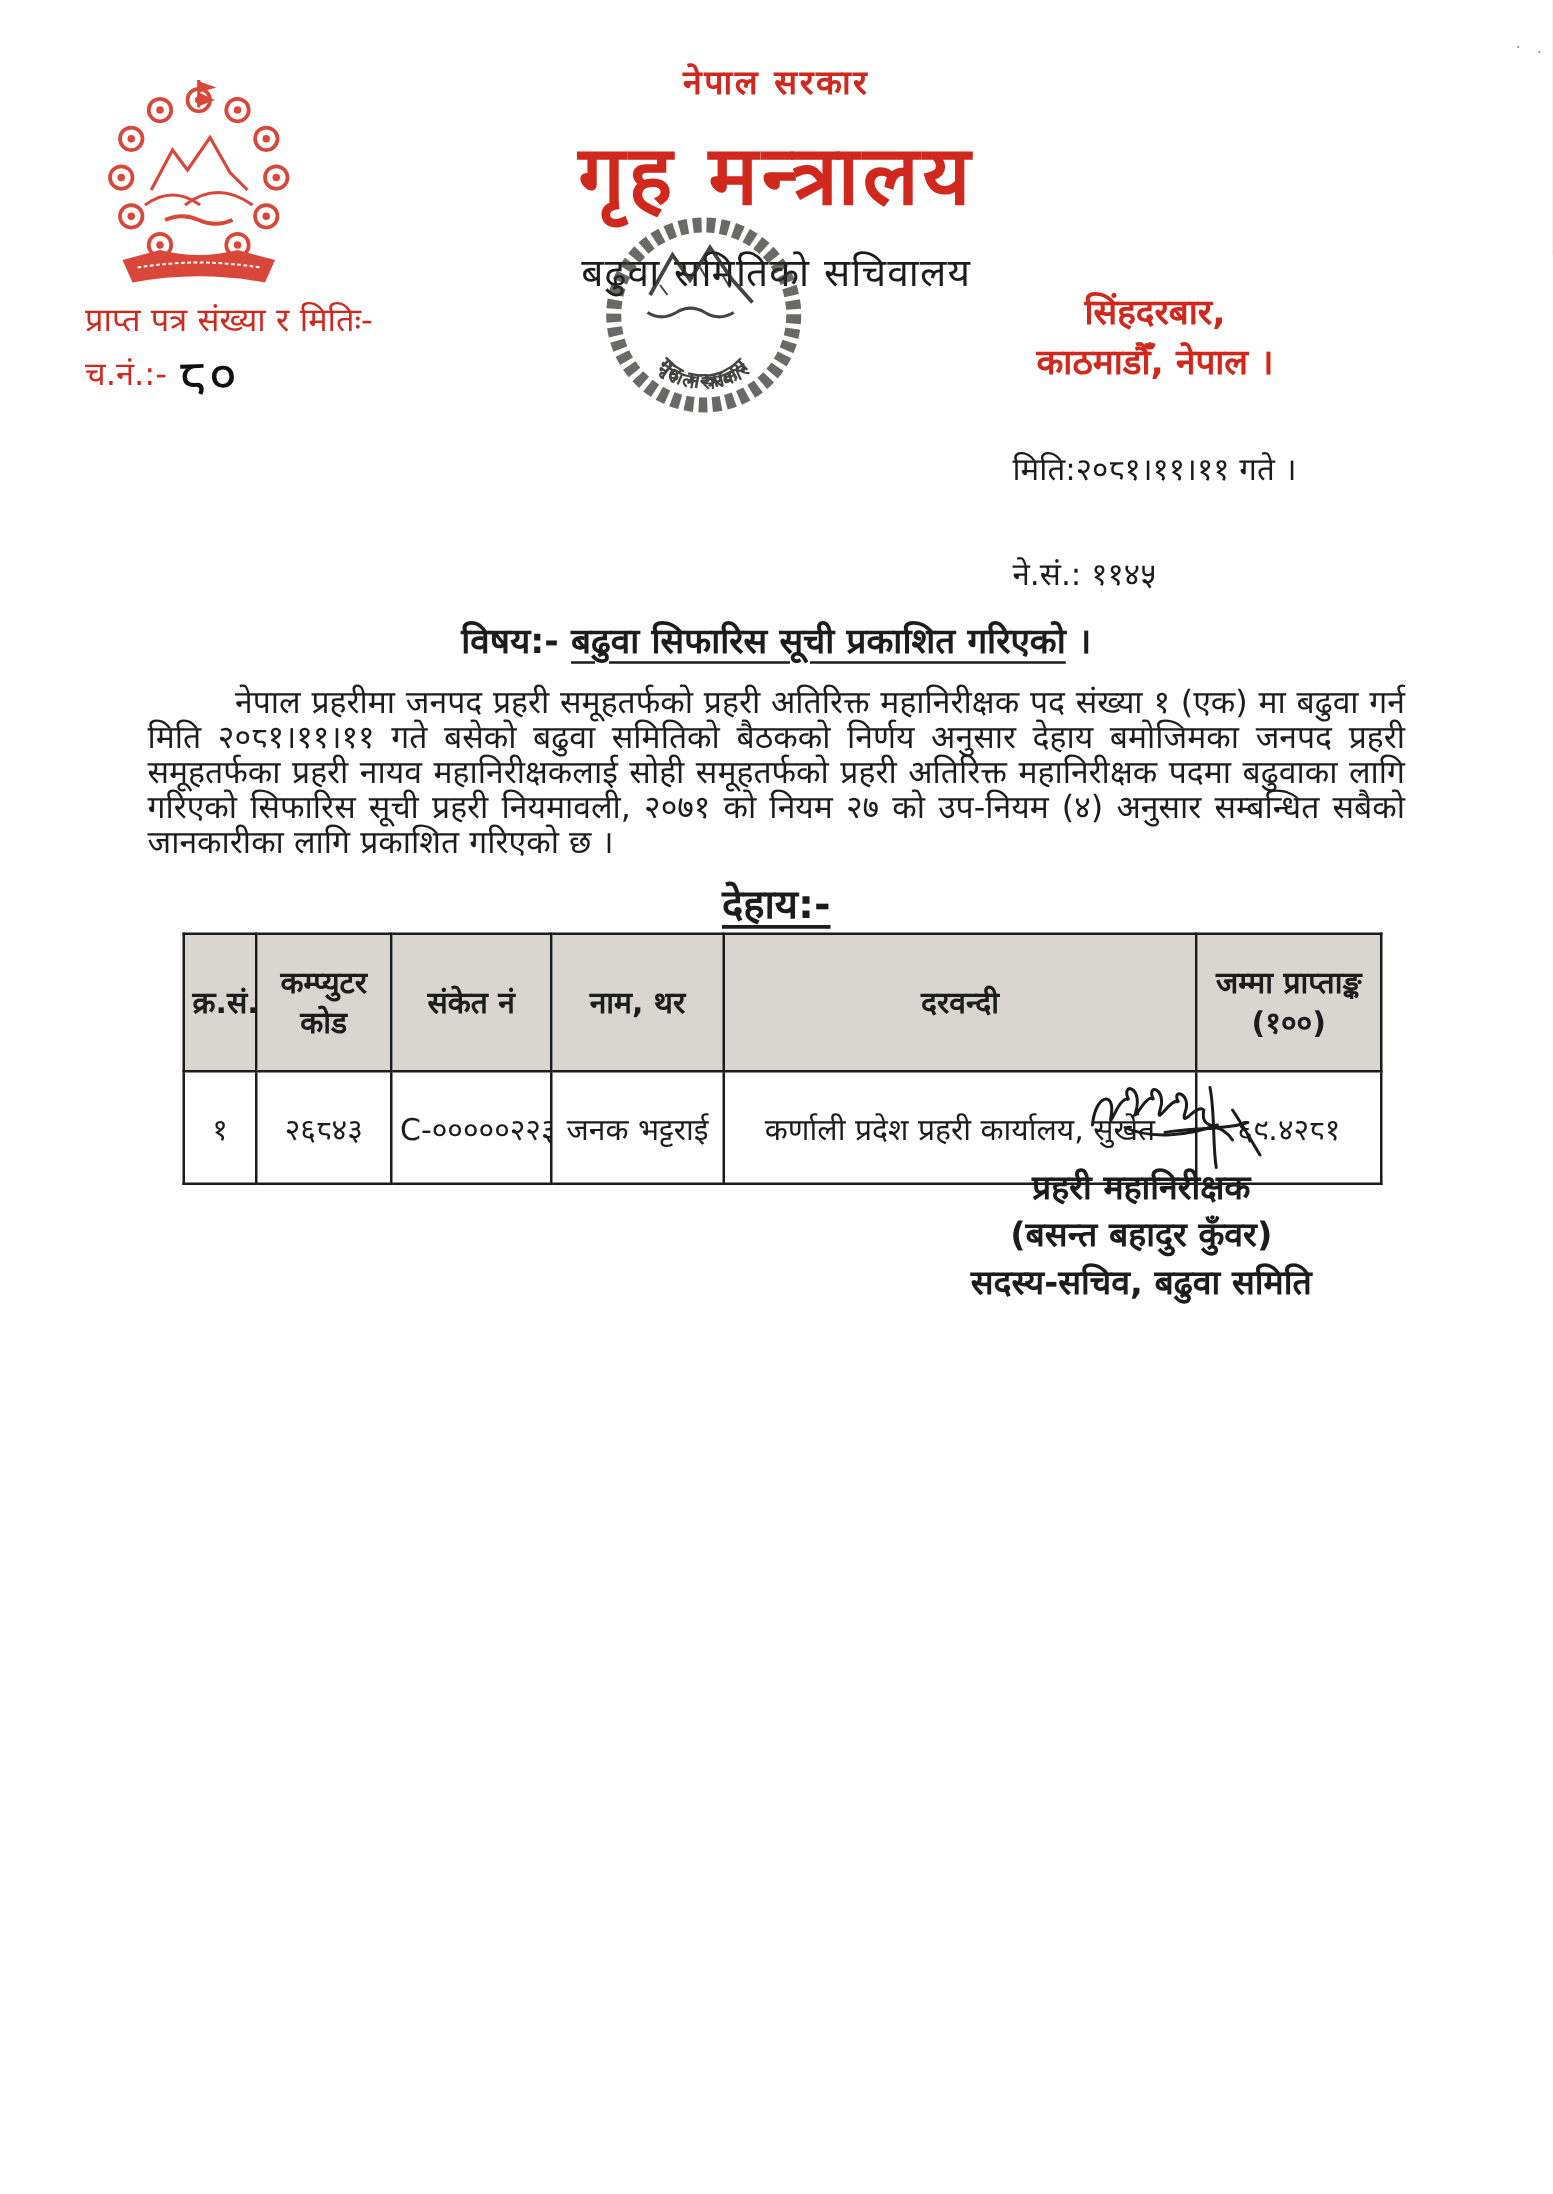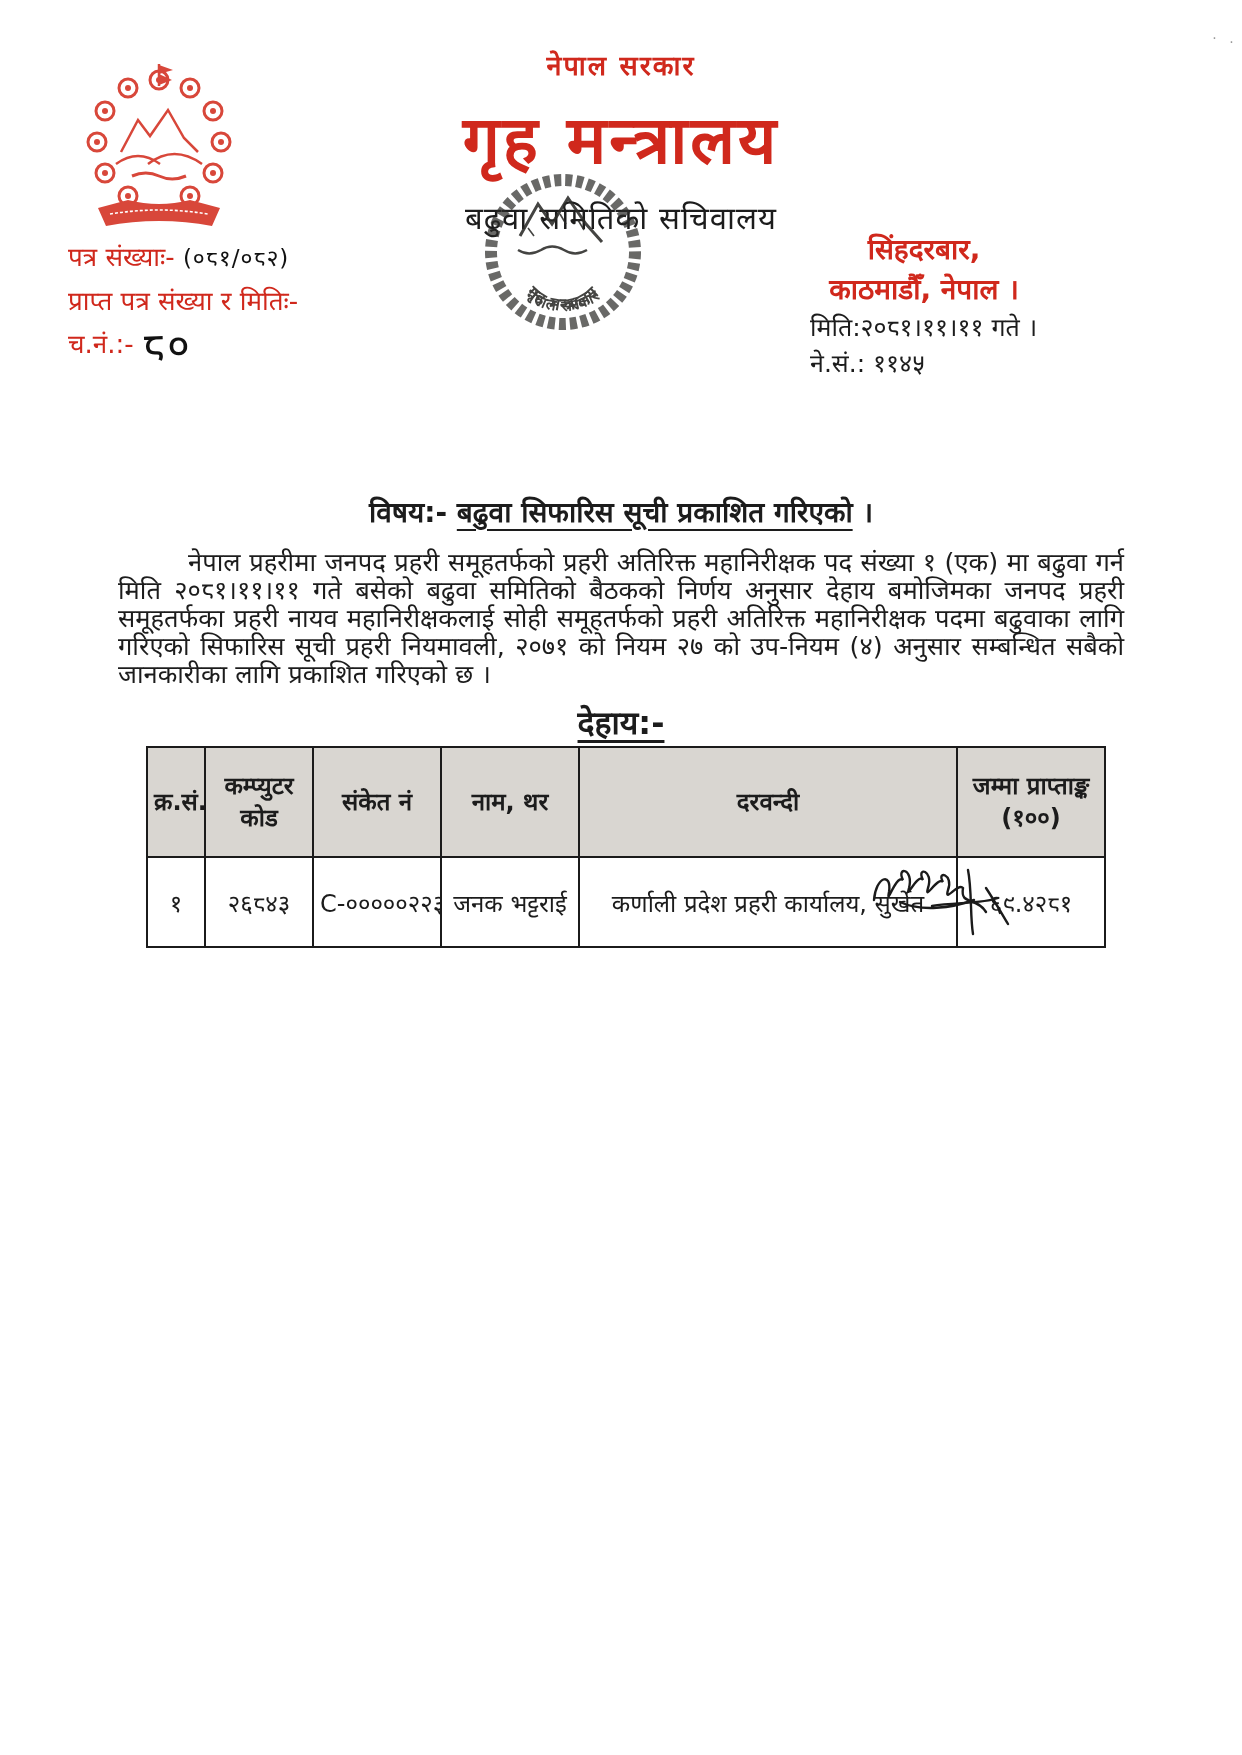--- a/index.html
+++ b/index.html
@@ -23,21 +23,21 @@
   .emblem{left:80px;top:56px;}
   .stamp{left:468px;top:166px;opacity:.88;}
 
   .ref-block{left:68px;top:236px;font-size:26px;line-height:43px;}
   .ref-line{white-space:nowrap;}
   .hand-val{color:#111;font-size:23px;font-weight:normal;letter-spacing:1px;}
   .hand-big{display:inline-block;color:#111;font-size:44px;font-weight:400;transform:rotate(-2deg);vertical-align:-8px;letter-spacing:2px;}
 
   .addr-block{left:804px;top:230px;width:240px;text-align:center;}
   .addr-l1,.addr-l2{font-size:28px;font-weight:bold;line-height:40px;}
-  .addr-l3,.addr-l4{font-size:25px;line-height:36px;text-align:left;padding-left:6px;}
+  .addr-l3,.addr-l4{font-size:25px;line-height:36px;text-align:left;padding-left:6px;margin-top:48px;}
 
   .subject{top:492px;font-size:28px;font-weight:bold;}
   .subject .uline{text-decoration:underline;text-underline-offset:7px;}
 
   .body-par{left:118px;top:548px;width:1006px;font-size:25.5px;line-height:28px;text-align:justify;text-indent:70px;}
 
   .dehaya{top:700px;font-size:32px;font-weight:bold;}
   .dehaya span{text-decoration:underline;text-underline-offset:6px;}
 
   table.promo{
@@ -129,24 +129,20 @@
     </g>
     <text font-size="15" font-weight="bold" fill="#2b2b28" letter-spacing="1">
       <textPath href="#arcA" startOffset="50%" text-anchor="middle">नेपाल सरकार</textPath>
     </text>
     <text font-size="17" font-weight="bold" fill="#2b2b28" letter-spacing="1">
       <textPath href="#arcB" startOffset="50%" text-anchor="middle">गृह मन्त्रालय</textPath>
     </text>
   </svg>
 
   <div class="abs ref-block">
-    <div class="ref-line red">
-      <span>पत्र संख्याः-</span>
-      <span class="hand-val">(०८१/०८२)</span>
-    </div>
     <div class="ref-line red">प्राप्त पत्र संख्या र मितिः-</div>
     <div class="ref-line red">
       <span>च.नं.:-</span>
       <span class="hand-big">८०</span>
     </div>
   </div>
 
   <div class="abs addr-block">
     <div class="addr-l1 red">सिंहदरबार,</div>
     <div class="addr-l2 red">काठमाडौँ, नेपाल ।</div>
@@ -199,14 +195,19 @@
   <svg class="abs signature-svg" width="160" height="78" viewBox="0 0 160 78">
     <g stroke="#1b1b1b" stroke-width="2.4" fill="none" stroke-linecap="round">
       <path d="M8,38 C10,14 26,10 23,30 C20,46 30,12 37,18 C30,4 48,6 43,26 C39,40 52,10 57,18 C50,4 68,8 62,26 C58,40 72,14 77,20 C70,8 88,12 82,28 C78,42 92,20 97,26 C94,44 110,34 120,50"></path>
       <path d="M34,40 C55,50 86,46 108,38"></path>
       <path d="M102,8 C106,28 104,54 107,72"></path>
       <path d="M66,44 C88,40 116,42 132,36"></path>
       <path d="M120,26 C128,38 136,52 142,62"></path>
     </g>
   </svg>
 
+  <div class="abs sig-block">
+    <div class="sig-title">प्रहरी महानिरीक्षक</div>
+    <div class="sig-name">(बसन्त बहादुर कुँवर)</div>
+    <div class="sig-role">सदस्य-सचिव, बढुवा समिति</div>
+  </div>
 
 </div>
 
 </body></html>

